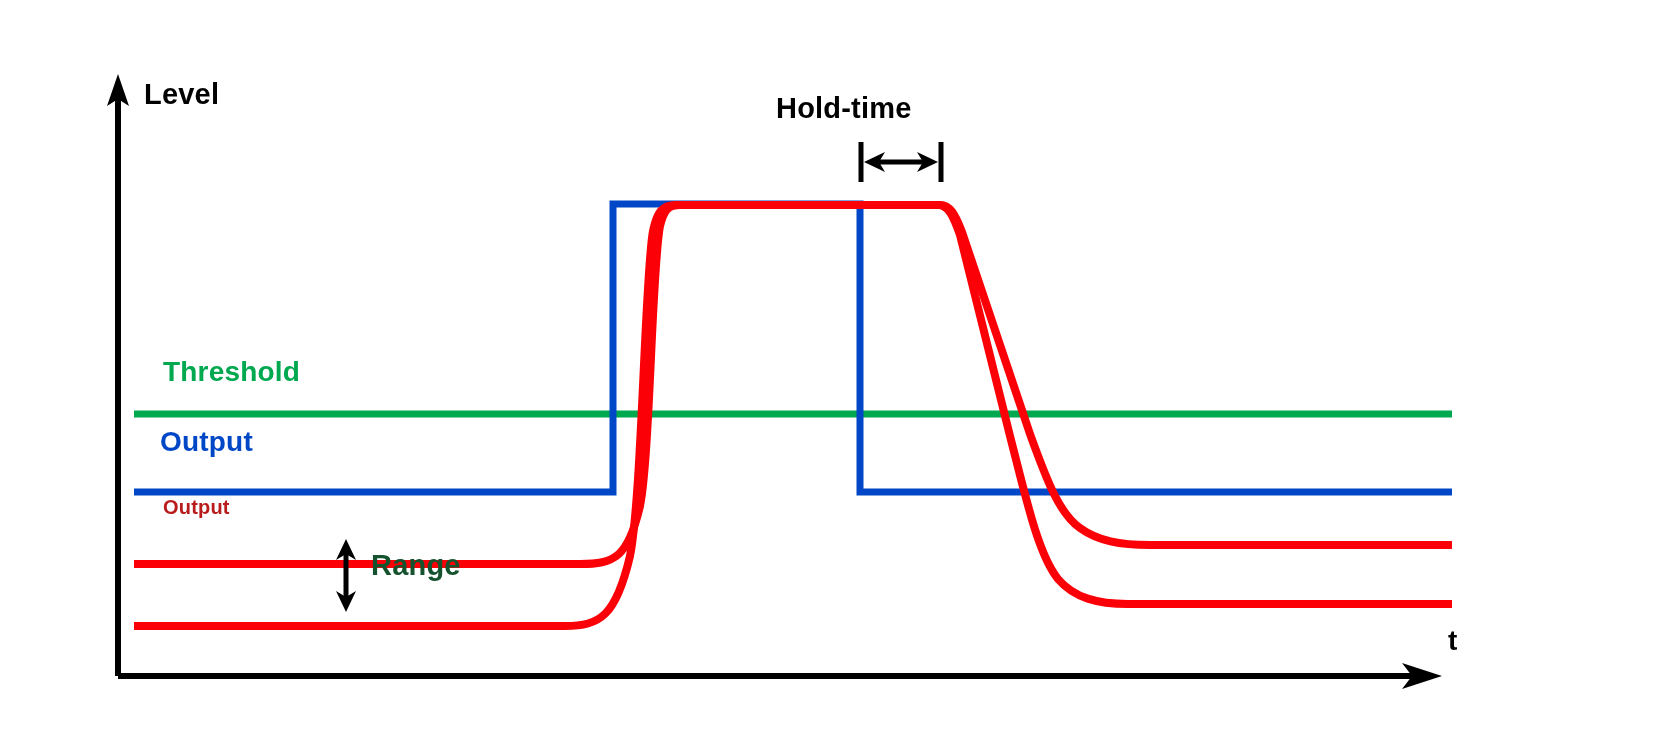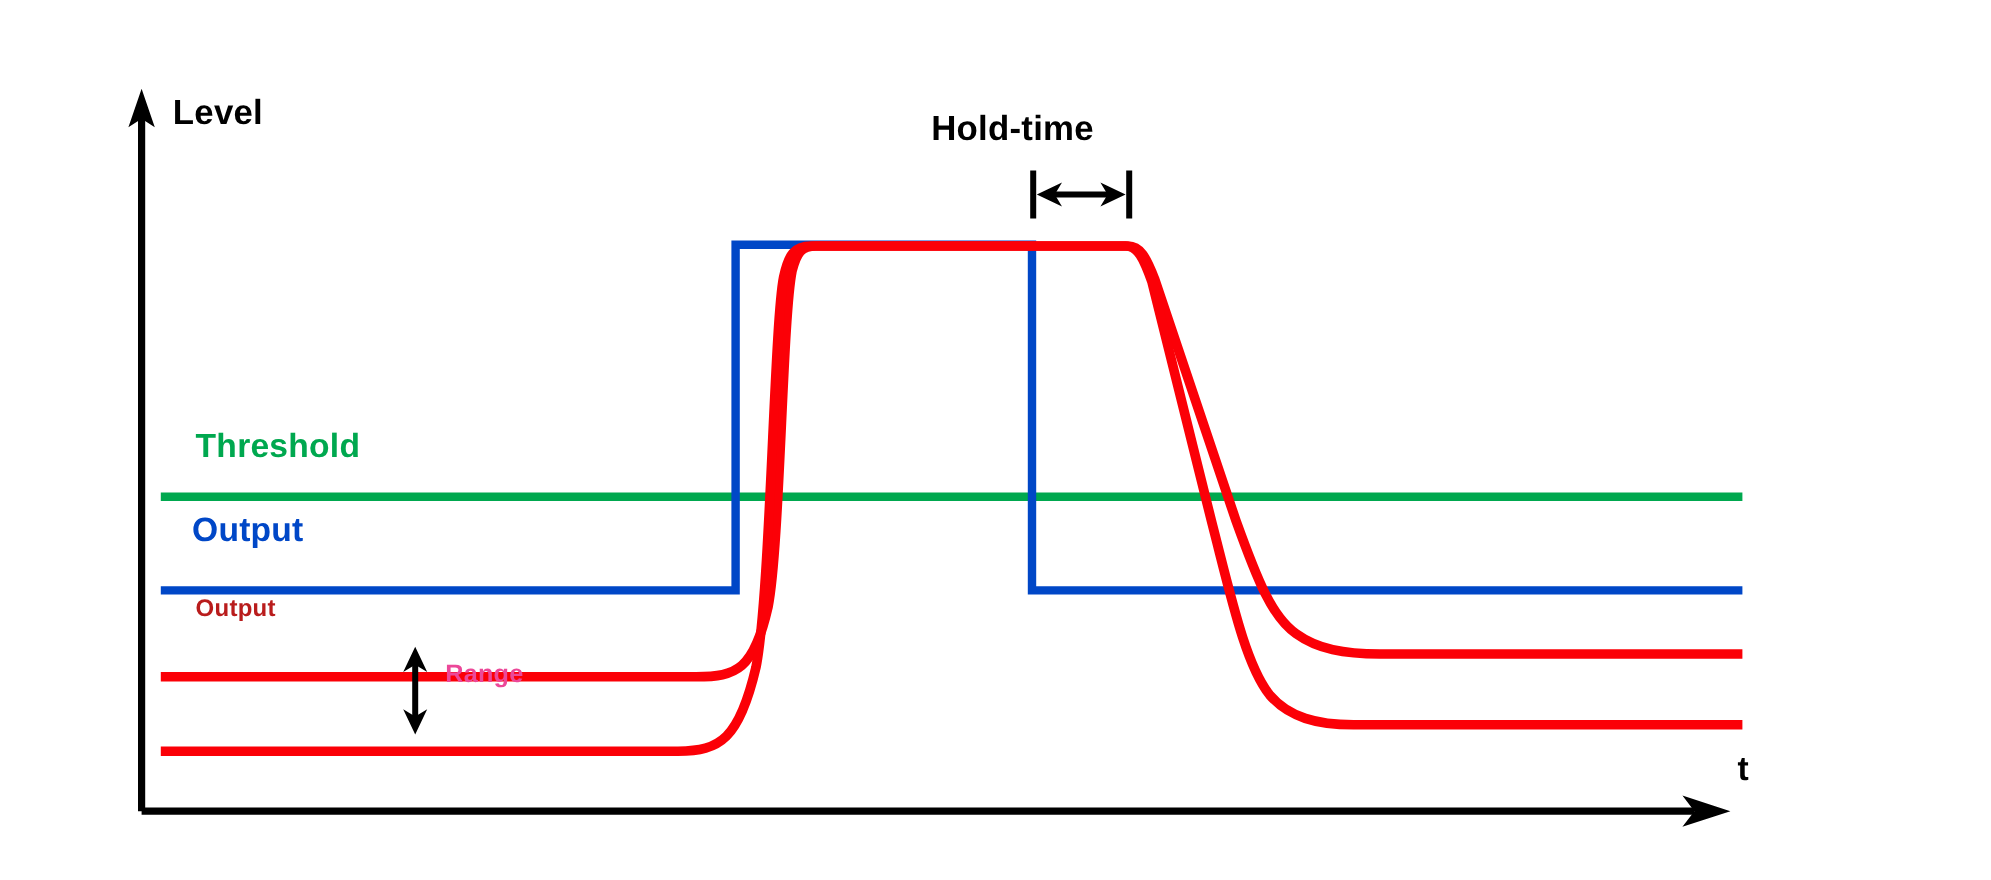--- a/index.html
+++ b/index.html
@@ -32,21 +32,21 @@
     font-weight: bold;
     white-space: nowrap;
     line-height: 1;
     letter-spacing: 0.2px;
   }
   #label-level   { left: 144px; top: 44px;  font-size: 29px; color: #000000; }
   #label-holdtime{ left: 776px; top: 58px;  font-size: 29px; color: #000000; }
   #label-threshold{left: 163px; top: 322px; font-size: 28px; color: #00a84f; text-align: right; }
   #label-input   { left: 160px; top: 392px; font-size: 28px; color: #0047c7; }
   #label-output  { left: 163px; top: 461px; font-size: 20px; color: #b91c1c; }
-  #label-range   { left: 371px; top: 515px; font-size: 21px; color: #ec4899; }
+  #label-range   { left: 371px; top: 515px; font-size: 29px; color: #14532d; }
   #label-t       { left: 1448px; top: 591px; font-size: 28px; color: #000000; }
 </style>
 </head>
 <body>
 
 <div id="stage">
 
   <svg id="diagram-svg" viewBox="0 0 1659 733">
 
     <g>

